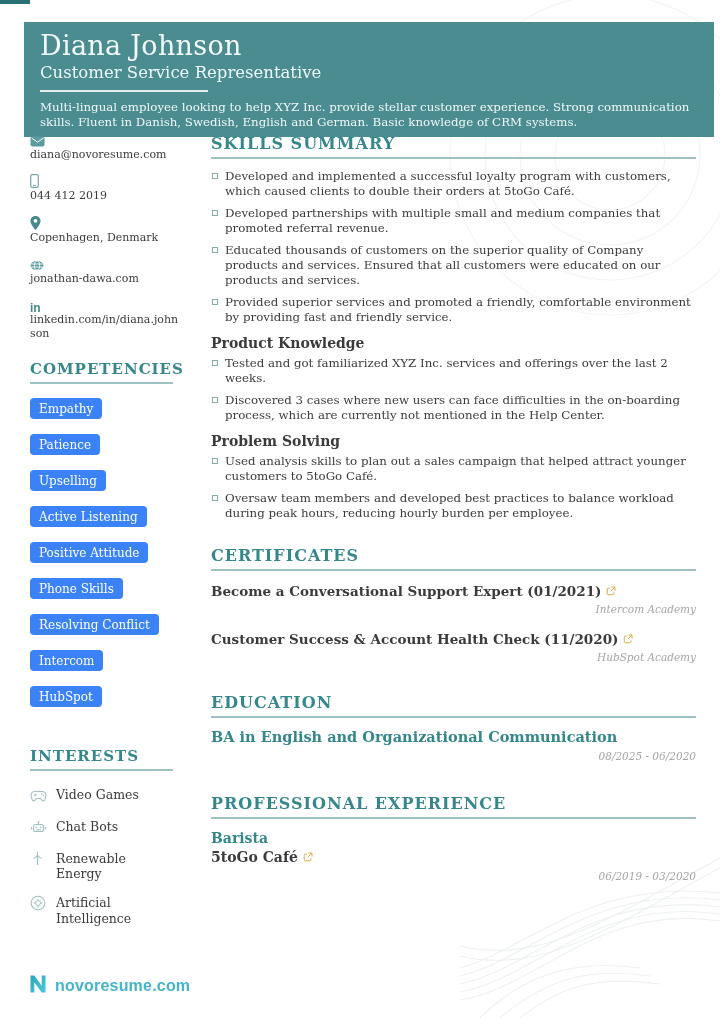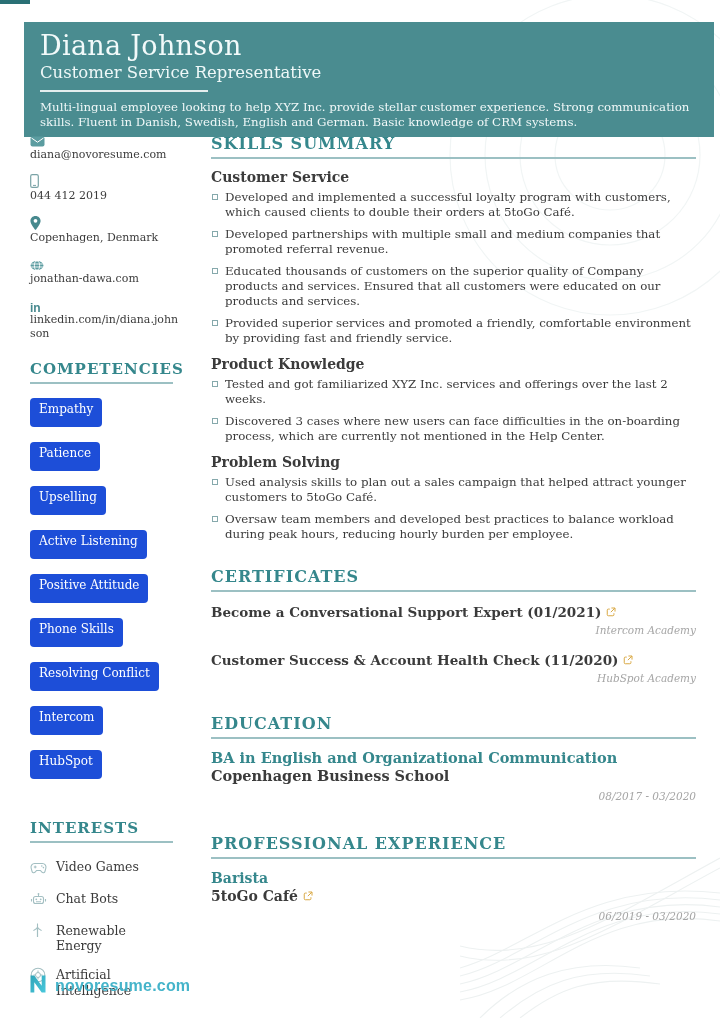--- a/index.html
+++ b/index.html
@@ -54,22 +54,22 @@
   
   .side-heading {
     margin: 18px 0 0; width: 143px;
     font-size: 15px; font-weight: bold; color: #35878c; letter-spacing: 1px;
     border-bottom: 2px solid #9cc0c3; padding-bottom: 4px;
   }
 
   
   .badges { margin-top: 14px; display: flex; flex-direction: column; align-items: flex-start; gap: 15px; }
   .badge {
-    display: inline-block; background: #1d4ed8; color: #fff;
-    font-size: 12px; line-height: 1; padding: 5px 9px 12px; border-radius: 4px;
+    display: inline-block; background: #3b82f6; color: #fff;
+    font-size: 12px; line-height: 1; padding: 5px 9px 4px; border-radius: 4px;
   }
 
   
   .interests { margin-top: 16px; }
   .interest-item { display: flex; align-items: flex-start; gap: 9px; margin-bottom: 13px; }
   .interest-item .iicon { flex: 0 0 17px; margin-top: 0; }
   .interest-item .ilabel { font-size: 12.5px; line-height: 1.25; color: #3b3b3b; max-width: 110px; }
 
   
   .section-heading {
@@ -261,21 +261,20 @@
         </div>
       </div>
     </aside>
 
     <main class="main">
 
       <section>
         <h2 class="section-heading">SKILLS SUMMARY</h2>
 
         <div class="skills-group">
-          <h3 class="group-title">Customer Service</h3>
           <ul class="bullets">
             <li>Developed and implemented a successful loyalty program with customers, which caused clients to double their orders at 5toGo Café.</li>
             <li>Developed partnerships with multiple small and medium companies that promoted referral revenue.</li>
             <li>Educated thousands of customers on the superior quality of Company products and services. Ensured that all customers were educated on our products and services.</li>
             <li>Provided superior services and promoted a friendly, comfortable environment by providing fast and friendly service.</li>
           </ul>
         </div>
 
         <div class="skills-group">
           <h3 class="group-title">Product Knowledge</h3>
@@ -311,22 +310,21 @@
                   <path d="M6.5 1.2 h4.3 v4.3 M10.6 1.4 L5.8 6.2" fill="none" stroke="#d9a843" stroke-width="1.2"></path>
                 </svg></span></div>
           <div class="issuer">HubSpot Academy</div>
         </div>
 
       </section>
 
       <section class="section-gap" style="margin-top:30px;">
         <h2 class="section-heading">EDUCATION</h2>
         <div class="edu-degree">BA in English and Organizational Communication</div>
-        <div class="edu-school">Copenhagen Business School</div>
-        <div class="dates">08/2017 - 03/2020</div>
+        <div class="dates">08/2025 - 06/2020</div>
       </section>
 
       <section class="section-gap" style="margin-top:32px;">
         <h2 class="section-heading">PROFESSIONAL EXPERIENCE</h2>
         <div>
           <div class="exp-role">Barista</div>
           <div class="exp-company"><span>5toGo Café</span><span class="link-icon"><svg width="10" height="10" viewBox="0 0 12 12">
                   <path d="M4.5 2.5 H2.8 A1.3 1.3 0 0 0 1.5 3.8 v5.4 A1.3 1.3 0 0 0 2.8 10.5 h5.4 A1.3 1.3 0 0 0 9.5 9.2 V7.5" fill="none" stroke="#d9a843" stroke-width="1.2"></path>
                   <path d="M6.5 1.2 h4.3 v4.3 M10.6 1.4 L5.8 6.2" fill="none" stroke="#d9a843" stroke-width="1.2"></path>
                 </svg></span></div>

